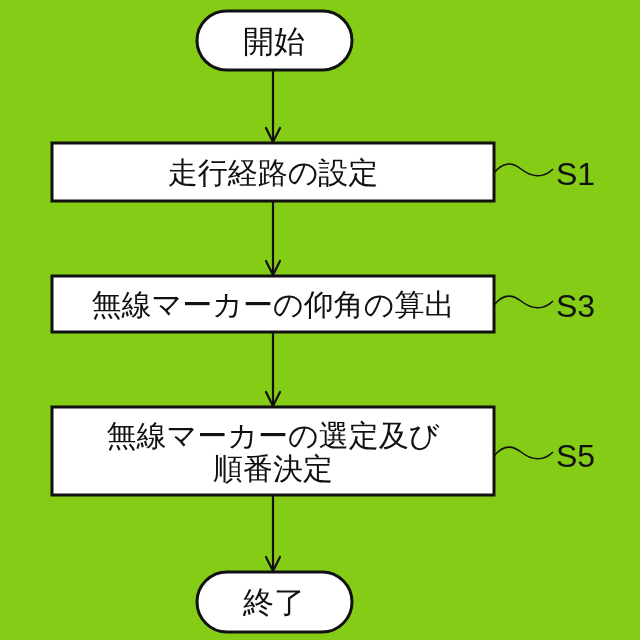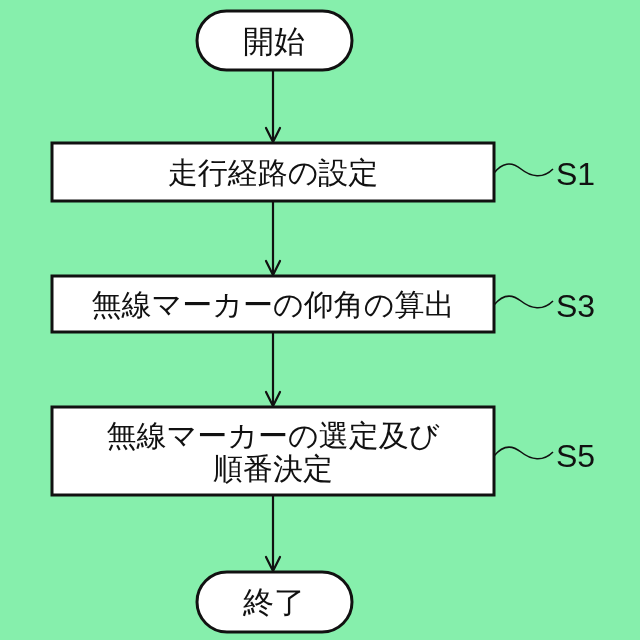--- a/index.html
+++ b/index.html
@@ -4,21 +4,21 @@
 <style>
   html, body {
     margin: 0;
     padding: 0;
     background: #ffffff;
   }
   .canvas {
     position: relative;
     width: 640px;
     height: 640px;
-    background: #86efac;
+    background: #84cc16;
     overflow: hidden;
   }
   svg {
     display: block;
   }
   .node-shape {
     fill: #ffffff;
     stroke: #111111;
     stroke-width: 3;
   }

